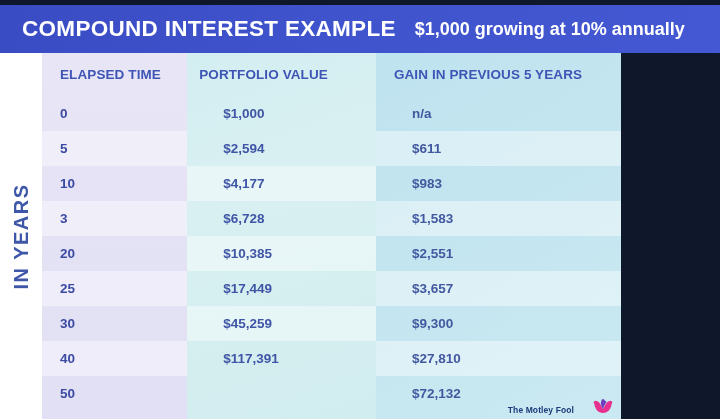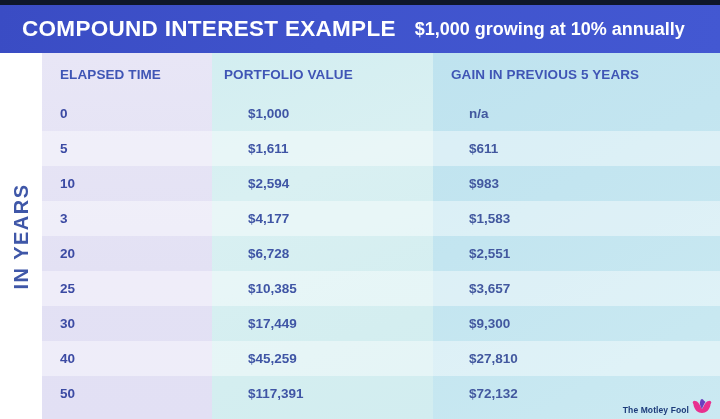--- a/index.html
+++ b/index.html
@@ -68,21 +68,21 @@
     font-size: 20px;
     font-weight: 700;
     letter-spacing: 1.5px;
   }
 
   
   .table {
     position: absolute;
     left: 42px;
     top: 53px;
-    width: 678px;
+    width: 579px;
     height: 366px;
     display: flex;
   }
   .col {
     position: relative;
     height: 100%;
     box-sizing: border-box;
   }
   .col-elapsed {
     width: 170px;
@@ -150,21 +150,21 @@
   }
   .col-gain .data-cell .cell-text { color: #42589f; }
 
   
   .logo {
     position: absolute;
     right: 8px;
     bottom: 4px;
     display: flex;
     align-items: flex-end;
-    gap: 4px;
+    gap: 20px;
   }
   .logo-text {
     font-size: 8.5px;
     font-weight: 700;
     color: #1c3b7a;
     letter-spacing: 0.1px;
     line-height: 1;
     padding-bottom: 1px;
   }
   .logo-hat {
@@ -226,23 +226,20 @@
       </div>
     </div>
 
     <div class="col col-portfolio">
       <div class="rows">
         <div class="cell header-cell">
           <span class="cell-text">PORTFOLIO VALUE</span>
         </div>
         <div class="cell data-cell">
           <span class="cell-text">$1,000</span>
-        </div>
-        <div class="cell data-cell stripe">
-          <span class="cell-text">$1,611</span>
         </div>
         <div class="cell data-cell">
           <span class="cell-text">$2,594</span>
         </div>
         <div class="cell data-cell stripe">
           <span class="cell-text">$4,177</span>
         </div>
         <div class="cell data-cell">
           <span class="cell-text">$6,728</span>
         </div>

